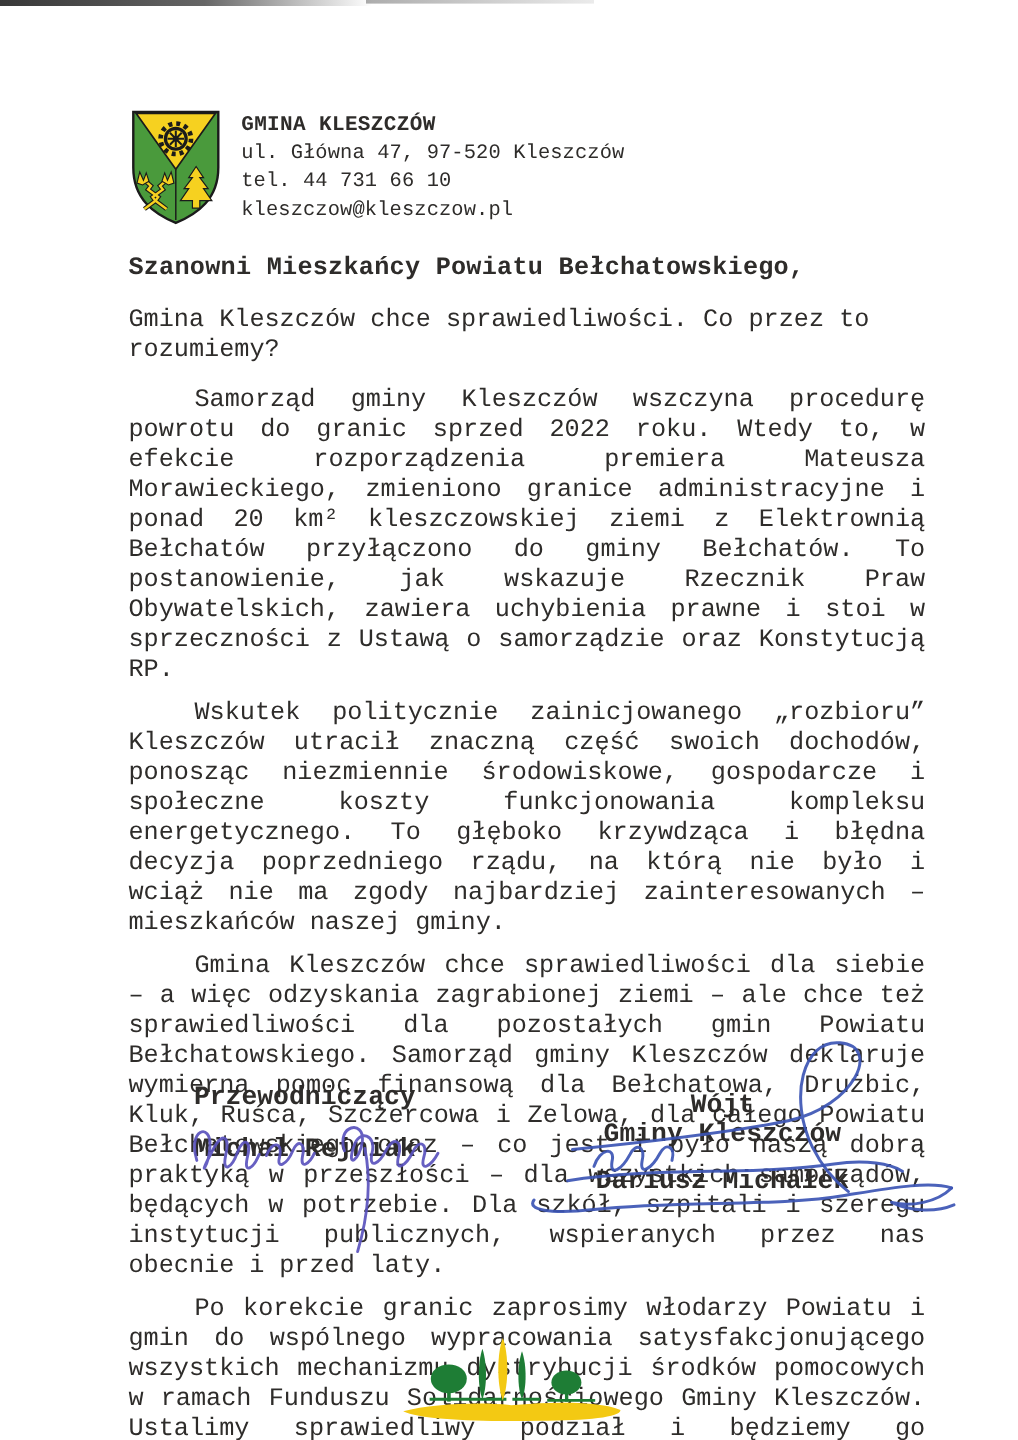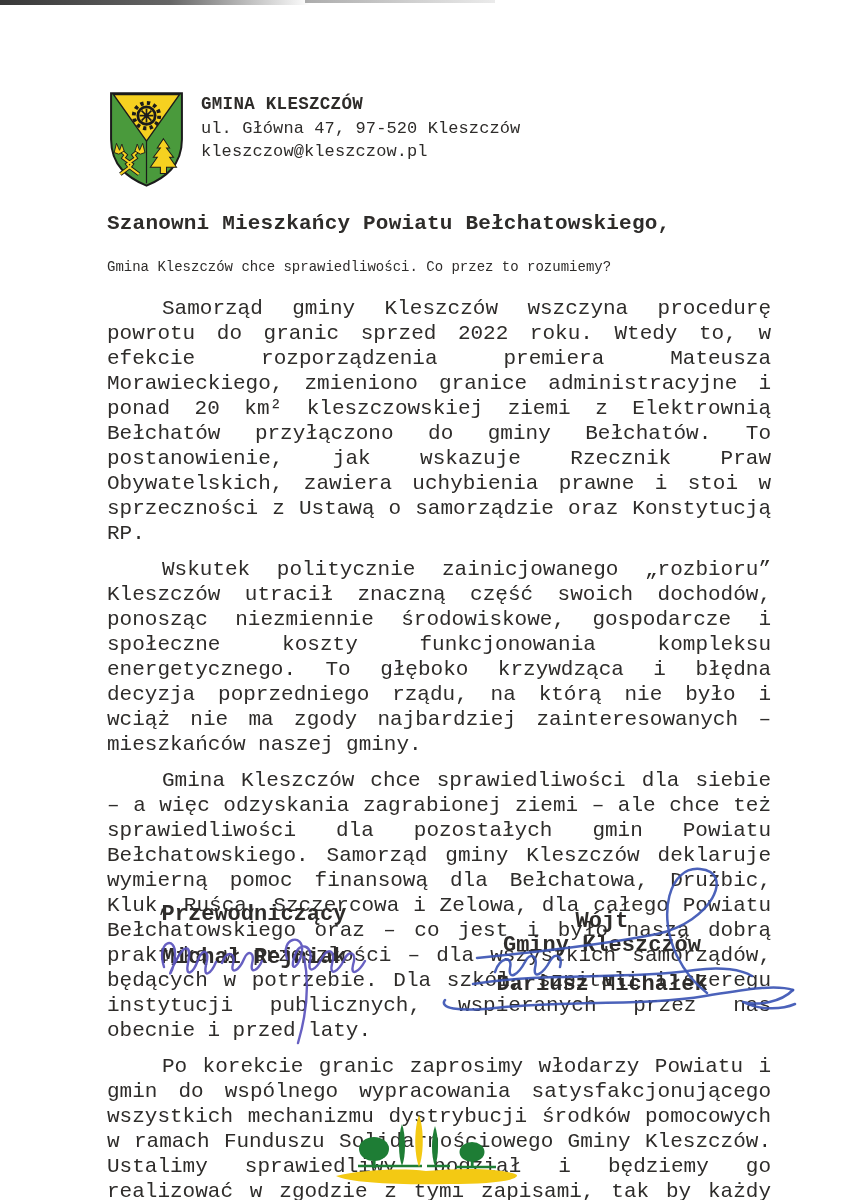--- a/index.html
+++ b/index.html
@@ -23,21 +23,21 @@
   }
   
   .letterhead{position:absolute;left:108px;top:90px;display:flex;gap:16px;}
   .crest{width:77px;height:99px;flex:0 0 auto;}
   .crest svg{display:block;width:77px;height:99px;}
   .lh-text{padding-top:3px;font-size:17px;line-height:23.5px;letter-spacing:.1px;}
   .org-name{font-weight:bold;font-size:17.5px;letter-spacing:.3px;}
   
   .letter-main{position:absolute;left:107px;top:212px;width:664px;}
   .salutation{margin:0 0 20px 0;font-size:21px;font-weight:bold;letter-spacing:.2px;}
-  .intro{margin:0 0 16px 0;font-size:14px;line-height:25px;}
+  .intro{margin:0 0 16px 0;font-size:21px;line-height:25px;}
   .para{
     margin:0 0 11px 0;font-size:21px;line-height:25px;
     text-align:justify;text-indent:55px;word-spacing:-.2px;
   }
   .closing{margin:13px 0 0 0;font-size:16.4px;line-height:25px;white-space:nowrap;letter-spacing:-.1px;}
   .closing.second{margin-top:11px;}
   
   .sig-block{position:absolute;width:220px;text-align:center;font-weight:bold;font-size:22px;line-height:24px;}
   .sig-left{left:144px;top:903px;}
   .sig-right{left:492px;top:910px;}
@@ -97,20 +97,21 @@
           <path class="f-cy s-ol" d="M8,81 L11,69 15,78 18,70 21,79 14,83 Z" stroke-width="1.2"></path>
           <path class="f-cy s-ol" d="M48,81 L45,69 41,78 38,70 35,79 42,83 Z" stroke-width="1.2"></path>
         </g>
 
         <path class="f-cy s-ol" stroke-width="1.3" d="M72,63 L80,75 76,75 85,87 80,87 89,100 76,100 76,108 68,108 68,100 55,100 64,87 59,87 68,75 64,75 Z"></path>
       </svg>
     </div>
     <div class="lh-text">
       <div class="org-name">GMINA KLESZCZÓW</div>
       <div>ul. Główna 47, 97-520 Kleszczów</div>
+      <div>tel. 44 731 66 10</div>
       <div>kleszczow@kleszczow.pl</div>
     </div>
   </header>
 
   <main class="letter-main">
     <h1 class="salutation">Szanowni Mieszkańcy Powiatu Bełchatowskiego,</h1>
     <p class="intro">Gmina Kleszczów chce sprawiedliwości. Co przez to rozumiemy?</p>
     <p class="para">Samorząd gminy Kleszczów wszczyna procedurę powrotu do granic sprzed 2022 roku. Wtedy to, w efekcie rozporządzenia premiera Mateusza Morawieckiego, zmieniono granice administracyjne i ponad 20 km² kleszczowskiej ziemi z Elektrownią Bełchatów przyłączono do gminy Bełchatów. To postanowienie, jak wskazuje Rzecznik Praw Obywatelskich, zawiera uchybienia prawne i stoi w sprzeczności z Ustawą o samorządzie oraz Konstytucją RP.</p>
     <p class="para">Wskutek politycznie zainicjowanego „rozbioru” Kleszczów utracił znaczną część swoich dochodów, ponosząc niezmiennie środowiskowe, gospodarcze i społeczne koszty funkcjonowania kompleksu energetycznego. To głęboko krzywdząca i błędna decyzja poprzedniego rządu, na którą nie było i wciąż nie ma zgody najbardziej zainteresowanych – mieszkańców naszej gminy.</p>
     <p class="para">Gmina Kleszczów chce sprawiedliwości dla siebie – a więc odzyskania zagrabionej ziemi – ale chce też sprawiedliwości dla pozostałych gmin Powiatu Bełchatowskiego. Samorząd gminy Kleszczów deklaruje wymierną pomoc finansową dla Bełchatowa, Drużbic, Kluk, Ruśca, Szczercowa i Zelowa, dla całego Powiatu Bełchatowskiego oraz – co jest i było naszą dobrą praktyką w przeszłości – dla wszystkich samorządów, będących w potrzebie. Dla szkół, szpitali i szeregu instytucji publicznych, wspieranych przez nas obecnie i przed laty.</p>

